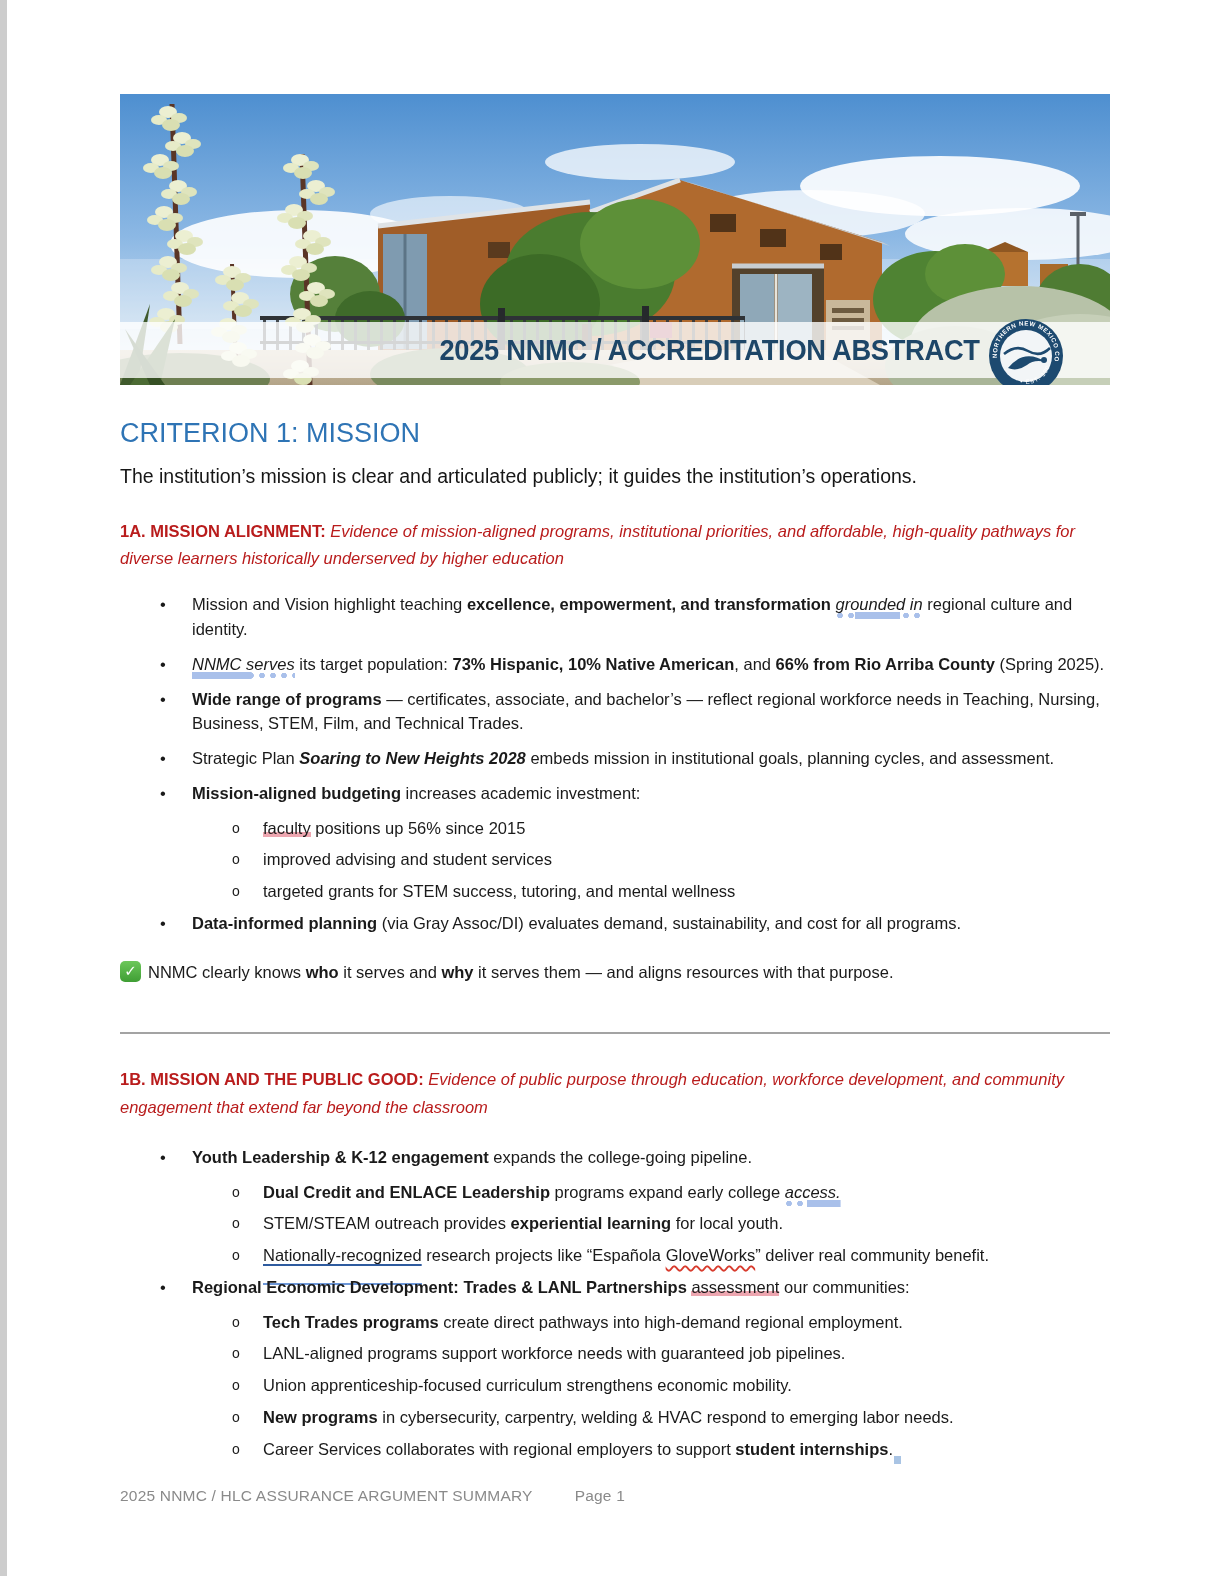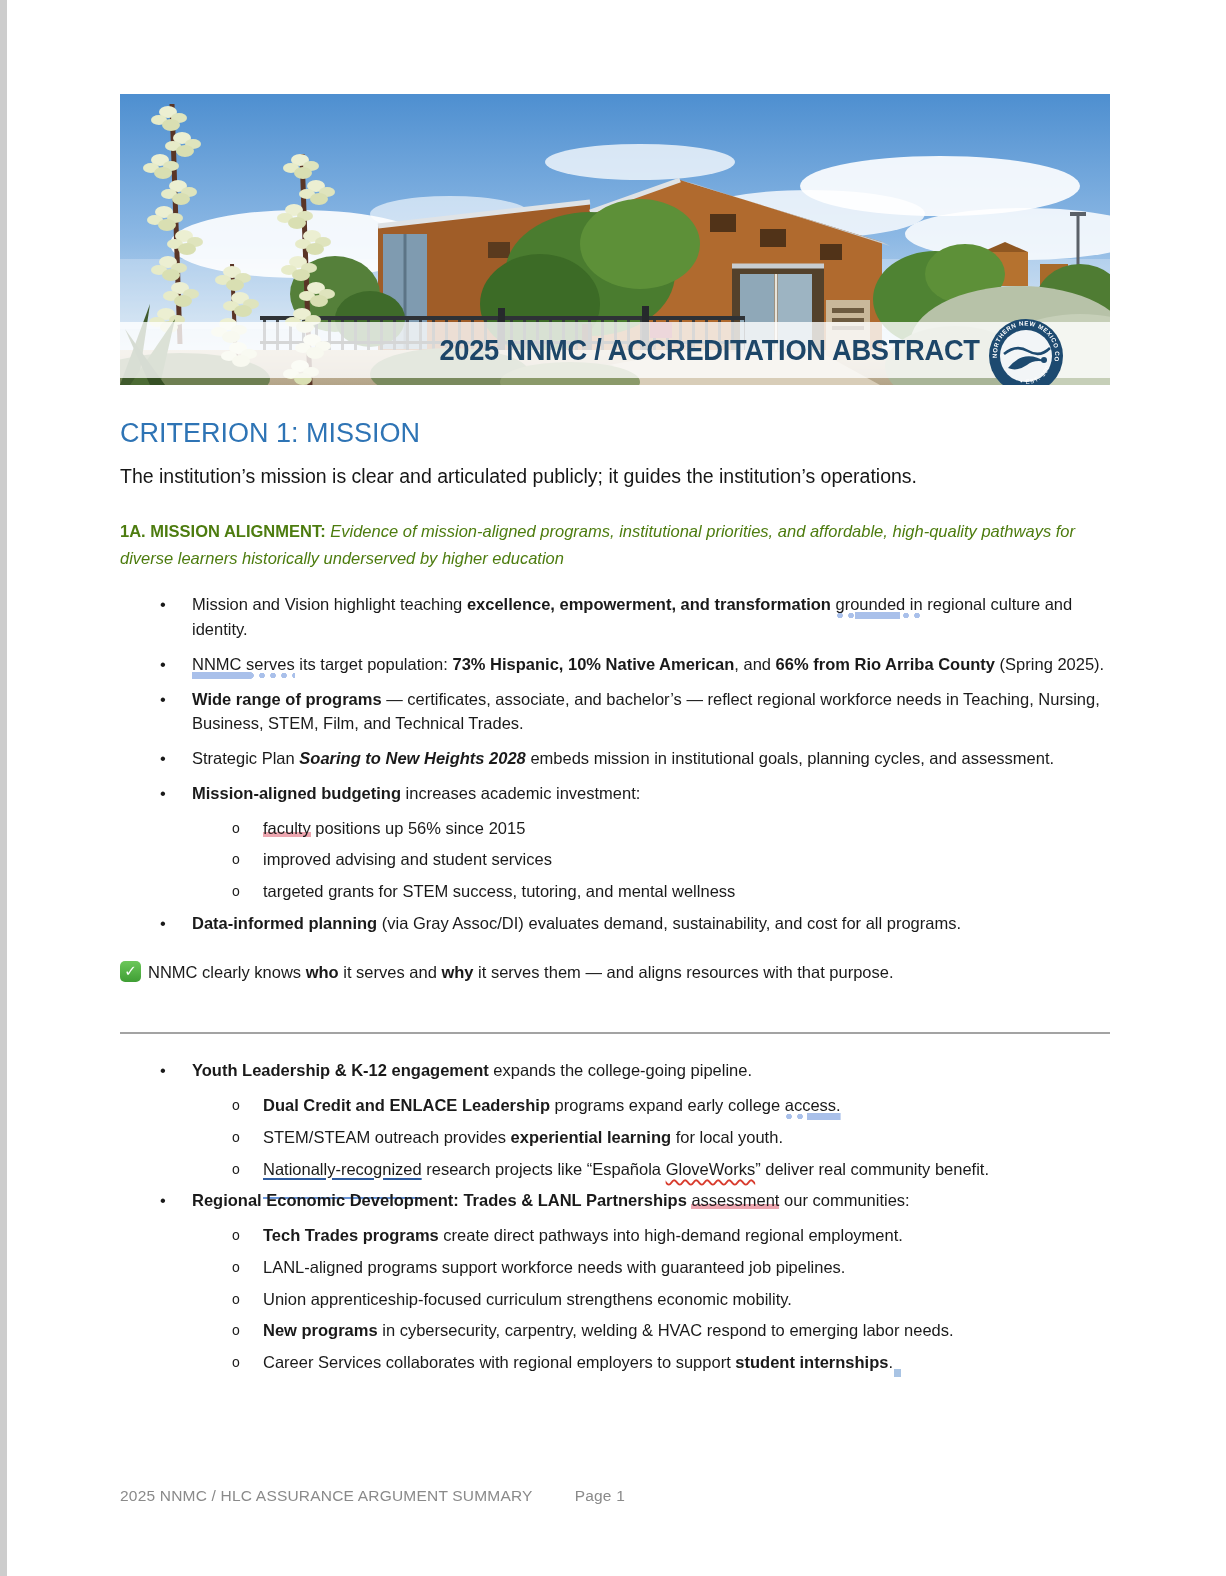--- a/index.html
+++ b/index.html
@@ -21,38 +21,38 @@
   }
   .hero-banner h2{
     margin:0;font-size:29px;font-weight:800;letter-spacing:-0.3px;
     color:#1d4668;transform:scaleX(0.94);transform-origin:right center;white-space:nowrap;
   }
   .hero-logo{position:absolute;right:46px;bottom:-9px;width:76px;height:76px;}
 
   
   .doc-title{margin:33px 0 0 0;font-size:27px;font-weight:400;color:#2e74b5;letter-spacing:0;}
   .doc-subtitle{margin:16px 0 0 0;font-size:19.5px;color:#161616;}
-  .sec-head{margin:30px 0 0 0;font-size:16.5px;line-height:1.65;color:#4d7c0f;}
+  .sec-head{margin:30px 0 0 0;font-size:16.5px;line-height:1.65;color:#b91c1c;}
   .sec-head strong{font-weight:800;}
   .sec-head em{font-style:italic;}
 
   
   ul.blist{list-style:none;margin:20px 0 0 0;padding:0;font-size:16.5px;line-height:1.5;}
   ul.blist li{display:flex;margin:0 0 10px 0;}
   ul.blist li .marker{flex:0 0 32px;margin-left:40px;text-align:left;}
   ul.blist li.sub .marker{flex:0 0 31px;margin-left:112px;font-size:14px;line-height:1.75;}
   ul.blist li .li-body{flex:1 1 auto;}
   ul.blist li.sub{margin-bottom:7px;}
   .b{font-weight:700;}
   .i{font-style:italic;}
 
   
   :root{--proofblue:#a9c0ea;--proofpink:#eda6b0;}
   .mark-pink{background:linear-gradient(var(--proofpink),var(--proofpink)) 0 100% / 100% 5px no-repeat;}
-  .mark-dots-bar-dots,.mark-bar-dots,.mark-dots-bar{position:relative;}
+  .mark-dots-bar-dots,.mark-bar-dots,.mark-dots-bar{position:relative;font-style:italic;}
   .mark-dots-bar-dots::after,.mark-bar-dots::after,.mark-dots-bar::after{
     content:"";position:absolute;left:0;right:0;bottom:-6px;height:7px;
     background-repeat:no-repeat,repeat-x;
   }
   .mark-dots-bar-dots::after{
     background-image:linear-gradient(var(--proofblue),var(--proofblue)),
       radial-gradient(circle at 4px 3.5px,var(--proofblue) 2.6px,transparent 3px);
     background-size:52% 7px,11px 7px;background-position:46% 0,0 0;
   }
   .mark-bar-dots::after{
@@ -303,20 +303,21 @@
         </li>
       </ul>
 
     <p class="checkline">
       <span class="check-icon">✓</span>
       <span class="li-body"><span>NNMC clearly knows </span><span class="b">who</span><span> it serves and </span><span class="b">why</span><span> it serves them — and aligns resources with that purpose.</span></span>
     </p>
 
     <hr class="divider">
 
+    <p class="sec-head second"><strong>1B. MISSION AND THE PUBLIC GOOD:</strong> <em>Evidence of public purpose through education, workforce development, and community engagement that extend far beyond the classroom</em></p>
     <ul class="blist second">
         <li>
           <span class="marker">•</span>
           <span class="li-body"><span class="b">Youth Leadership &amp; K-12 engagement</span><span> expands the college-going pipeline.</span></span>
         </li>
         <li class="sub">
           <span class="marker">o</span>
           <span class="li-body"><span class="b">Dual Credit and ENLACE Leadership</span><span> programs expand early college </span><span class="mark-dots-bar">access.</span></span>
         </li>
         <li class="sub">

